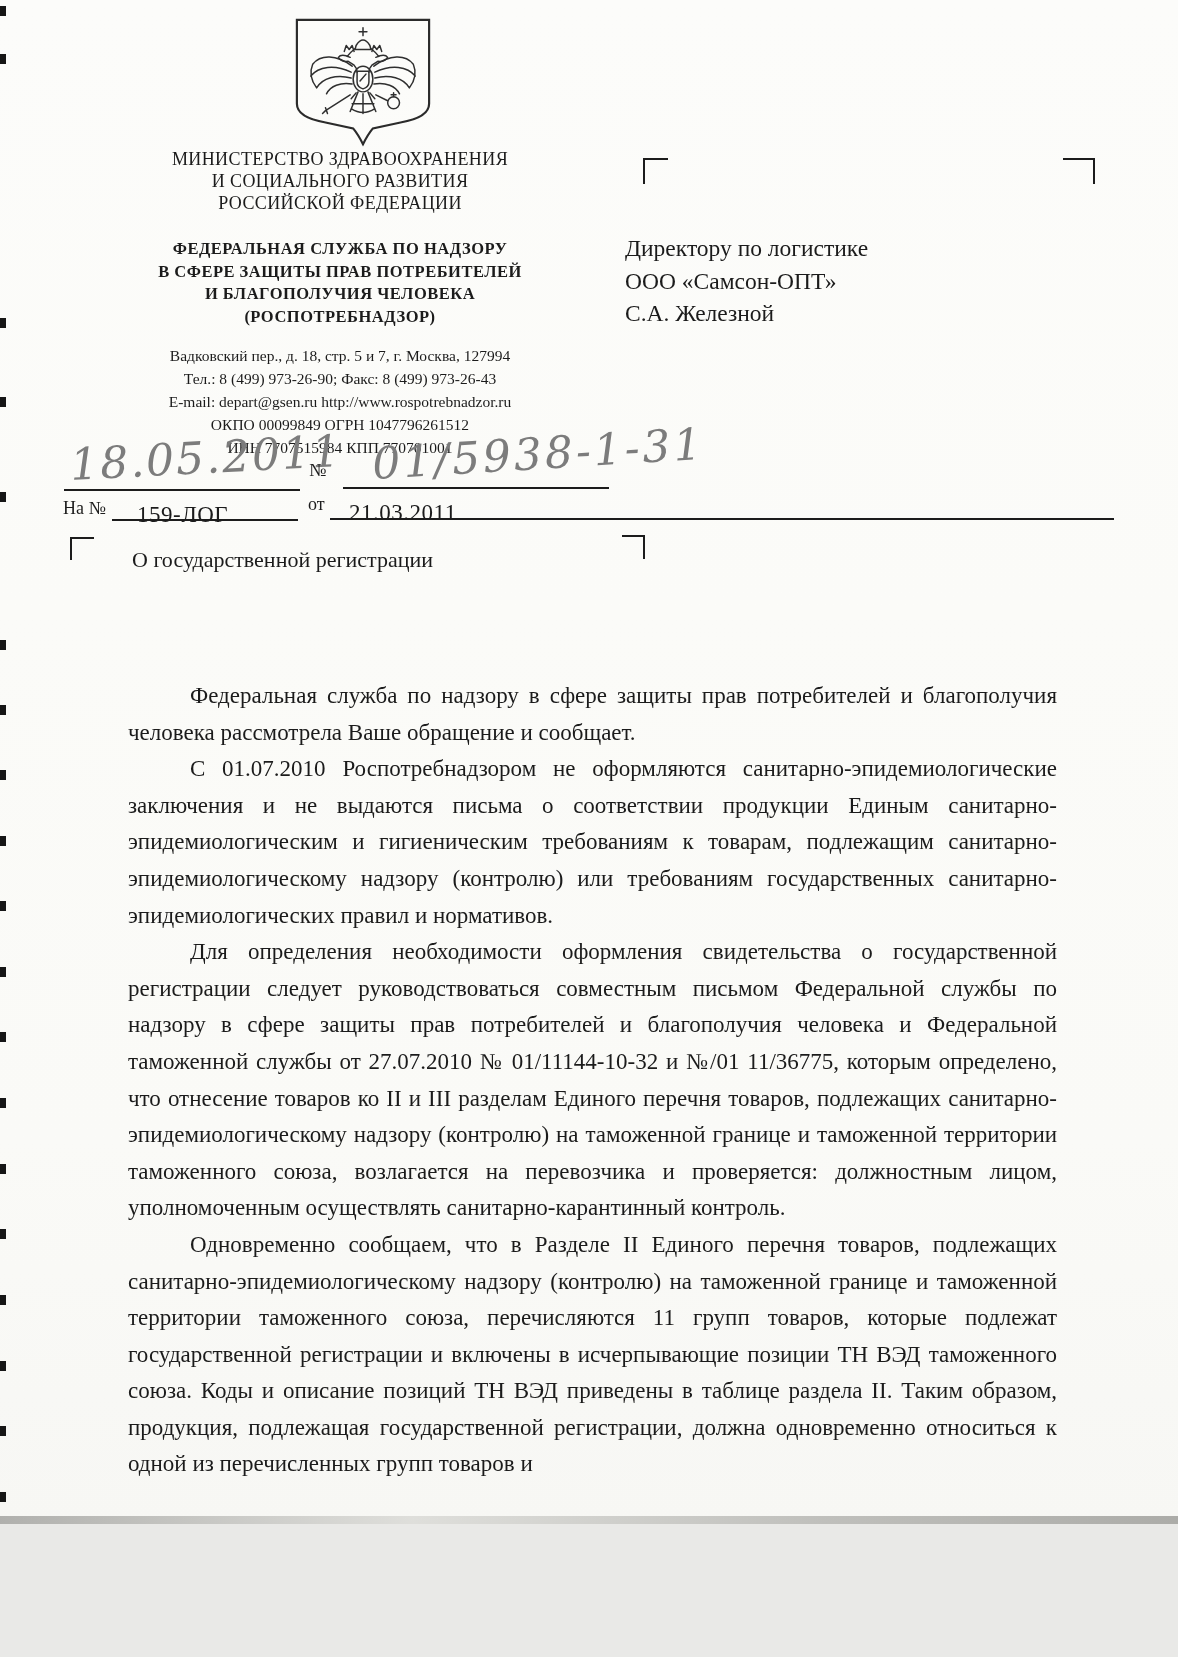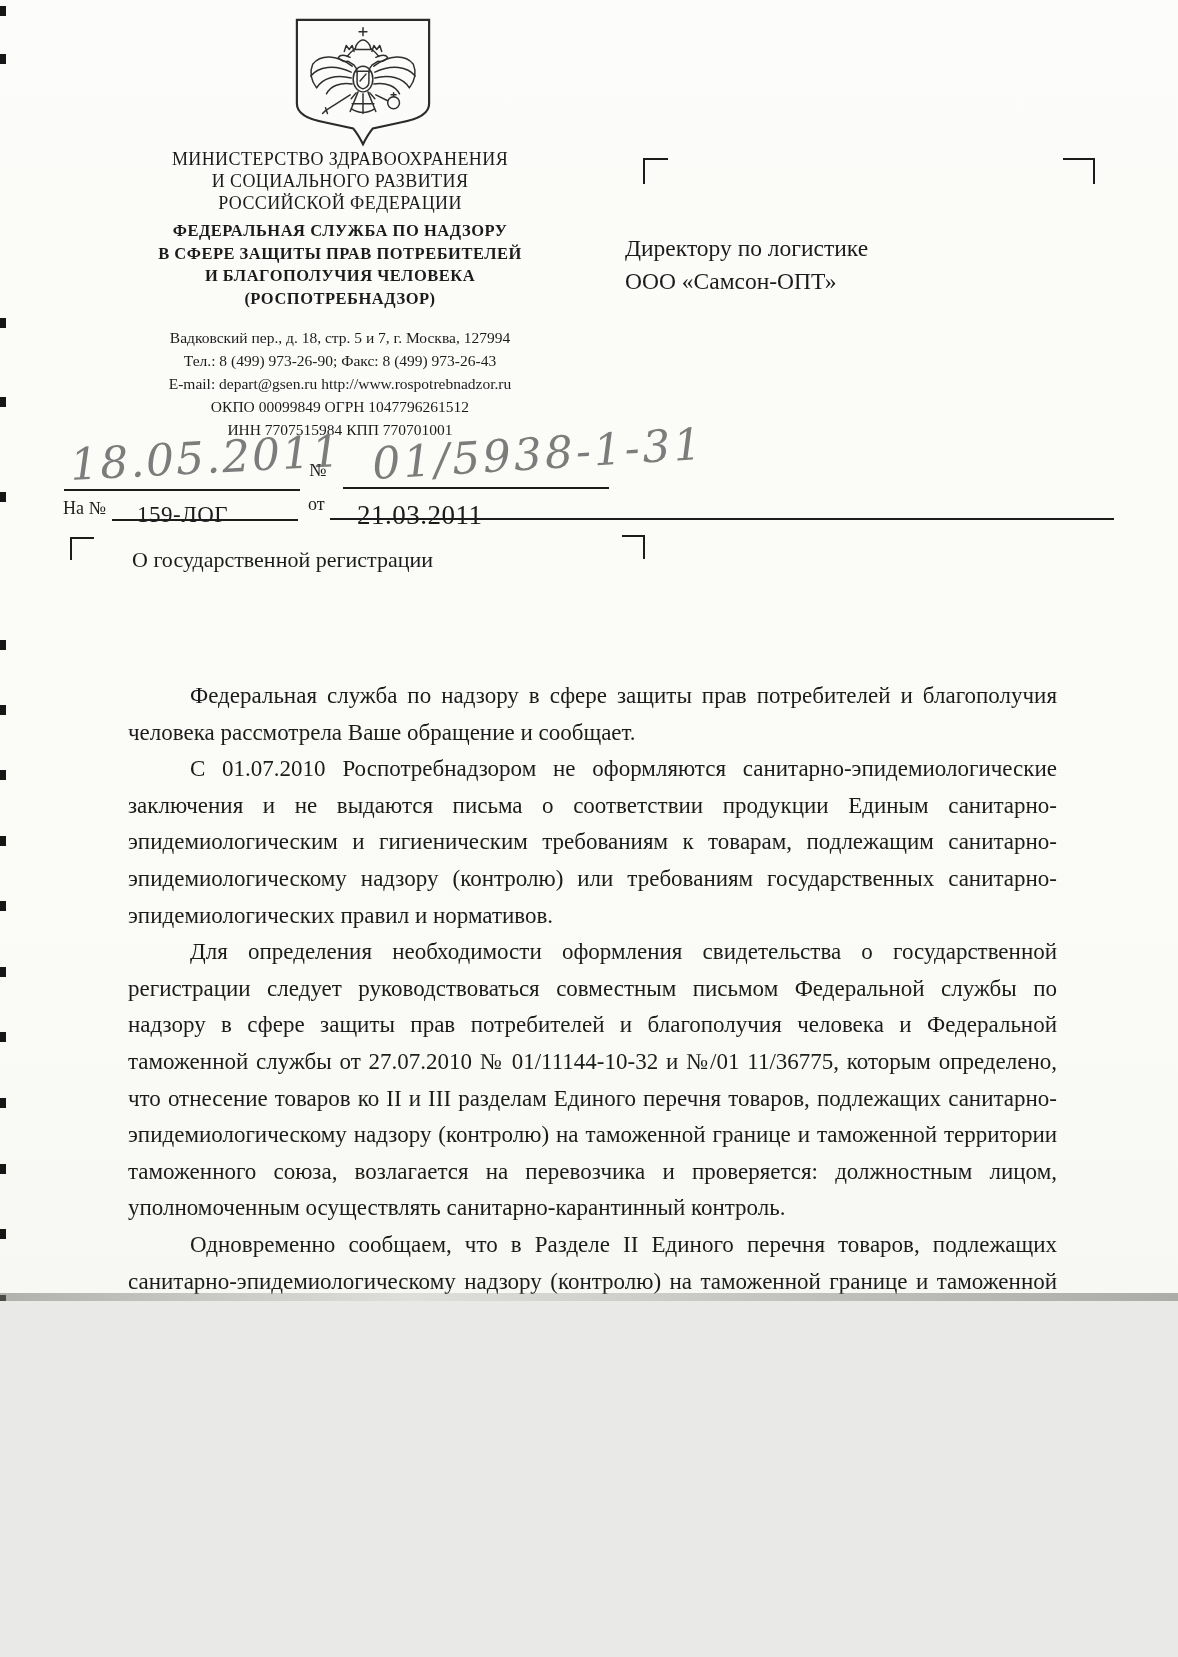--- a/index.html
+++ b/index.html
@@ -1,43 +1,43 @@
 <!DOCTYPE html>
 <html lang="ru"><head>
 <meta charset="utf-8">
 <style>
   html,body{margin:0;padding:0;}
   body{background:#e9e9e7;}
   .scan{
     position:relative;
-    width:1178px;height:1301px;
+    width:1178px;height:1524px;
     background:linear-gradient(180deg,#fcfcfa 0%,#fbfbf8 40%,#fafaf7 75%,#f7f7f4 100%);
     font-family:"Liberation Serif", serif;
     color:#1b1b1b;
     overflow:hidden;
   }
   
   .emblem{position:absolute;left:289px;top:14px;width:148px;height:136px;}
   .center-col{position:absolute;left:68px;top:148px;width:544px;text-align:center;}
   .ministry{font-size:18px;line-height:22px;letter-spacing:.4px;}
-  .service{margin-top:6px;font-weight:bold;font-size:16.5px;line-height:22.5px;letter-spacing:.5px;}
+  .service{margin-top:24px;font-weight:bold;font-size:16.5px;line-height:22.5px;letter-spacing:.5px;}
   .addr{font-size:15.5px;line-height:23px;margin-top:16px;text-align:center;}
   .addr div{white-space:nowrap;}
   
   .recipient{position:absolute;left:625px;top:232px;font-size:23.5px;line-height:32.5px;}
   
   .hand{font-family:"DejaVu Serif", serif;font-style:italic;color:#7c7c7c;}
   .hw-date{position:absolute;left:70px;top:432px;font-size:44px;transform:rotate(-3deg);letter-spacing:2px;white-space:nowrap;}
   .hw-num{position:absolute;left:372px;top:428px;font-size:44px;transform:rotate(-3.5deg);letter-spacing:3px;white-space:nowrap;}
   .lbl{position:absolute;font-size:18px;color:#1d1d1d;}
   .no-lbl{left:309px;top:460px;}
   .nano-lbl{left:63px;top:498px;}
   .ot-lbl{left:308px;top:494px;}
   .ref-num{position:absolute;left:137px;top:502px;font-size:23px;letter-spacing:.5px;}
-  .ref-date{position:absolute;left:357px;top:500px;font-size:27px;letter-spacing:.5px;}
+  .ref-date{position:absolute;left:349px;top:500px;font-size:23px;letter-spacing:.5px;}
   .rule{position:absolute;background:#1c1c1c;height:2px;}
   .r1a{left:64px;top:489px;width:236px;}
   .r1b{left:343px;top:487px;width:266px;}
   .r2a{left:112px;top:519px;width:186px;}
   .r2b{left:330px;top:518px;width:784px;}
   
   .cm{position:absolute;background:#1c1c1c;}
   
   .subject{position:absolute;left:132px;top:543px;font-size:22px;line-height:33px;}
   
@@ -96,20 +96,21 @@
       <div>Тел.: 8 (499) 973-26-90; Факс: 8 (499) 973-26-43</div>
       <div>E-mail: depart@gsen.ru  http://www.rospotrebnadzor.ru</div>
       <div>ОКПО 00099849  ОГРН 1047796261512</div>
       <div>ИНН 7707515984  КПП 770701001</div>
     </div>
   </div>
 
   <div class="recipient">
     <div>Директору по логистике</div>
     <div>ООО «Самсон-ОПТ»</div>
+    <div>С.А. Железной</div>
   </div>
 
   <div class="cm" style="left:643px;top:158px;width:25px;height:2px;"></div>
   <div class="cm" style="left:643px;top:158px;width:2px;height:26px;"></div>
   <div class="cm" style="left:1063px;top:158px;width:32px;height:2px;"></div>
   <div class="cm" style="left:1093px;top:158px;width:2px;height:26px;"></div>
 
   <div class="hand hw-date">18.05.2011</div>
   <div class="lbl no-lbl">№</div>
   <div class="hand hw-num">01/5938-1-31</div>

